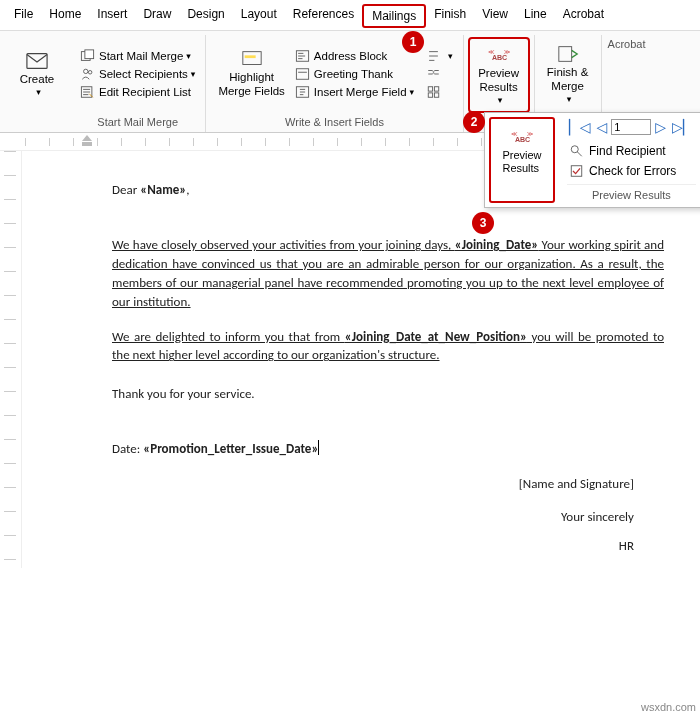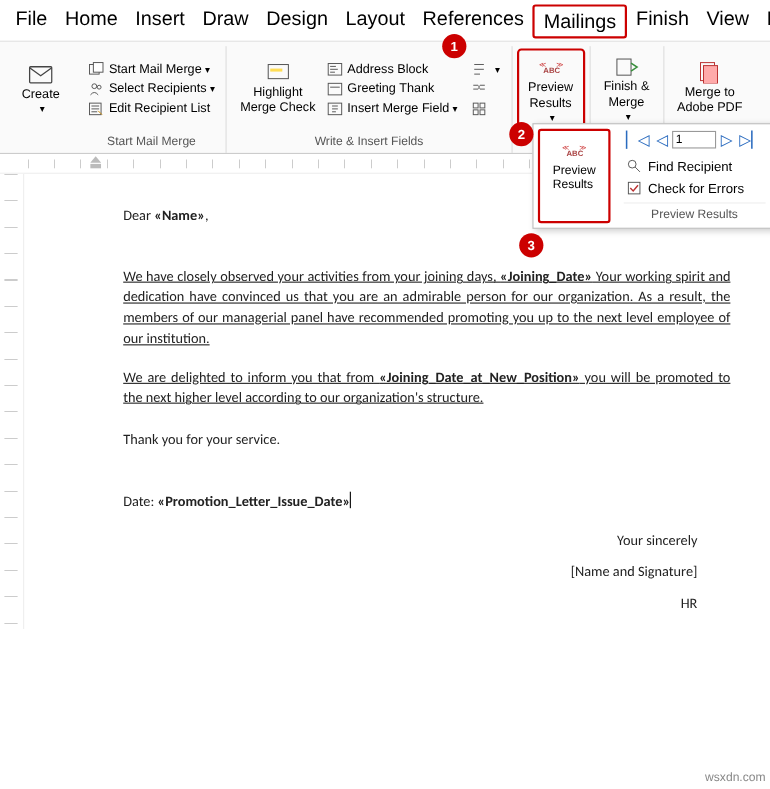--- a/index.html
+++ b/index.html
@@ -1,18 +1,18 @@
 <!DOCTYPE html>
 <html><head>
 <meta charset="utf-8">
 <style>
   * { box-sizing: border-box; margin: 0; padding: 0; }
   body { font-family: "Segoe UI", Arial, sans-serif; font-size: 12px; background: #fff; width:700px; }
   
-  .menubar { display:flex; padding:4px 6px 2px 6px; border-bottom:1px solid #ddd; font-size:18px; }
+  .menubar { display:flex; padding:4px 6px 2px 6px; border-bottom:1px solid #ddd; font-size:12px; }
   .menubar .menu-item { padding:3px 8px; cursor:pointer; }
   .menubar .menu-item.active { border:2px solid #c00; border-radius:3px; }
   
   .ribbon { display:flex; background:#fafafa; border-bottom:1px solid #ccc; padding:4px 0 0 4px; position:relative; }
   .group { border-right:1px solid #ddd; padding:0 6px 2px 6px; text-align:center; display:flex; flex-direction:column; }
   .group-body { display:flex; align-items:center; flex:1; }
   .group-label { font-size:11px; color:#555; padding:3px 0 2px 0; text-align:center; }
   
   .bigbtn { display:flex; flex-direction:column; align-items:center; justify-content:center; padding:4px 6px; cursor:pointer; font-size:11.5px; line-height:1.2; min-width:54px; }
   .bigbtn svg { width:22px; height:20px; margin-bottom:2px; }
@@ -120,21 +120,21 @@
   </div>
 
   <div class="group">
     <div class="group-body">
       <div class="bigbtn">
         <svg viewBox="0 0 24 20">
             <rect x="2" y="2" width="20" height="14" fill="none" stroke="#555"></rect>
             <rect x="4" y="6" width="12" height="3" fill="#fd5"></rect>
           </svg>
         <span style="white-space:pre-line">Highlight
-Merge Check</span>
+Merge Fields</span>
       </div>
       <div class="smallcol">
         <div class="smallbtn">
           <svg viewBox="0 0 16 16">
               <rect x="1" y="2" width="14" height="12" fill="none" stroke="#555"></rect>
               <path d="M3 5h6M3 8h8M3 11h5" stroke="#555"></path>
             </svg>
           <span>Address Block</span>
         </div>
         <div class="smallbtn">
@@ -206,30 +206,20 @@
           </svg>
         <span style="white-space:pre-line">Finish &amp;
 Merge</span>
           <span class="caret">▾</span>
       </div>
     </div>
     <div class="group-label">Finish</div>
   </div>
 
   <div class="group" style="border-right:none">
-    <div class="group-body">
-      <div class="bigbtn">
-        <svg viewBox="0 0 24 22">
-            <rect x="3" y="1" width="14" height="18" fill="none" stroke="#b33"></rect>
-            <rect x="6" y="4" width="14" height="18" fill="#faa" stroke="#b33"></rect>
-          </svg>
-        <span style="white-space:pre-line">Merge to
-Adobe PDF</span>
-      </div>
-    </div>
     <div class="group-label">Acrobat</div>
   </div>
 
 </div>
 
 <div class="badge" style="top:31px; left:402px;">1</div>
 <div class="badge" style="top:111px; left:463px;">2</div>
 <div class="badge" style="top:212px; left:472px;">3</div>
 
 <div class="dropdown">
@@ -290,20 +280,20 @@
       <p class="justified">
         <span>We have closely observed your activities from your joining days, </span><b>«Joining_Date»</b><span> Your working spirit and dedication have convinced us that you are an admirable person for our organization. As a result, the members of our managerial panel have recommended promoting you up to the next level employee of our institution.</span>
       </p>
       <p class="justified">
         <span>We are delighted to inform you that from </span><b>«Joining_Date_at_New_Position»</b><span> you will be promoted to the next higher level according to our organization's structure.</span>
       </p>
       <p class="sp" style="margin-top:20px">Thank you for your service.</p>
       <p>
         <span>Date: </span><b>«Promotion_Letter_Issue_Date»</b><span class="cursor-caret"></span>
       </p>
+      <p class="right" style="margin-bottom:10px">[Name and Signature]</p>
       <p class="right" style="margin-top:14px;margin-bottom:10px">Your sincerely</p>
-      <p class="right" style="margin-bottom:10px">[Name and Signature]</p>
       <p class="right" style="margin-bottom:2px">HR</p>
     </div>
   </div>
 </div>
 
 <div class="watermark">wsxdn.com</div>
 
 </body></html>

